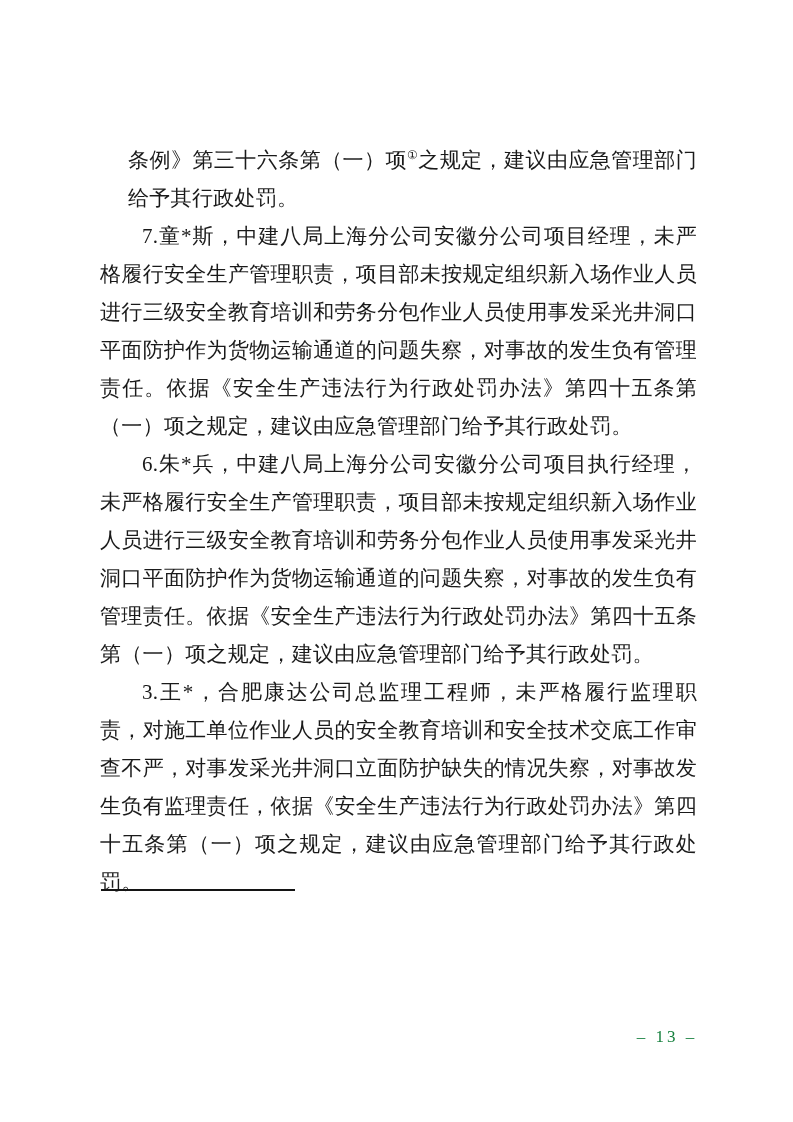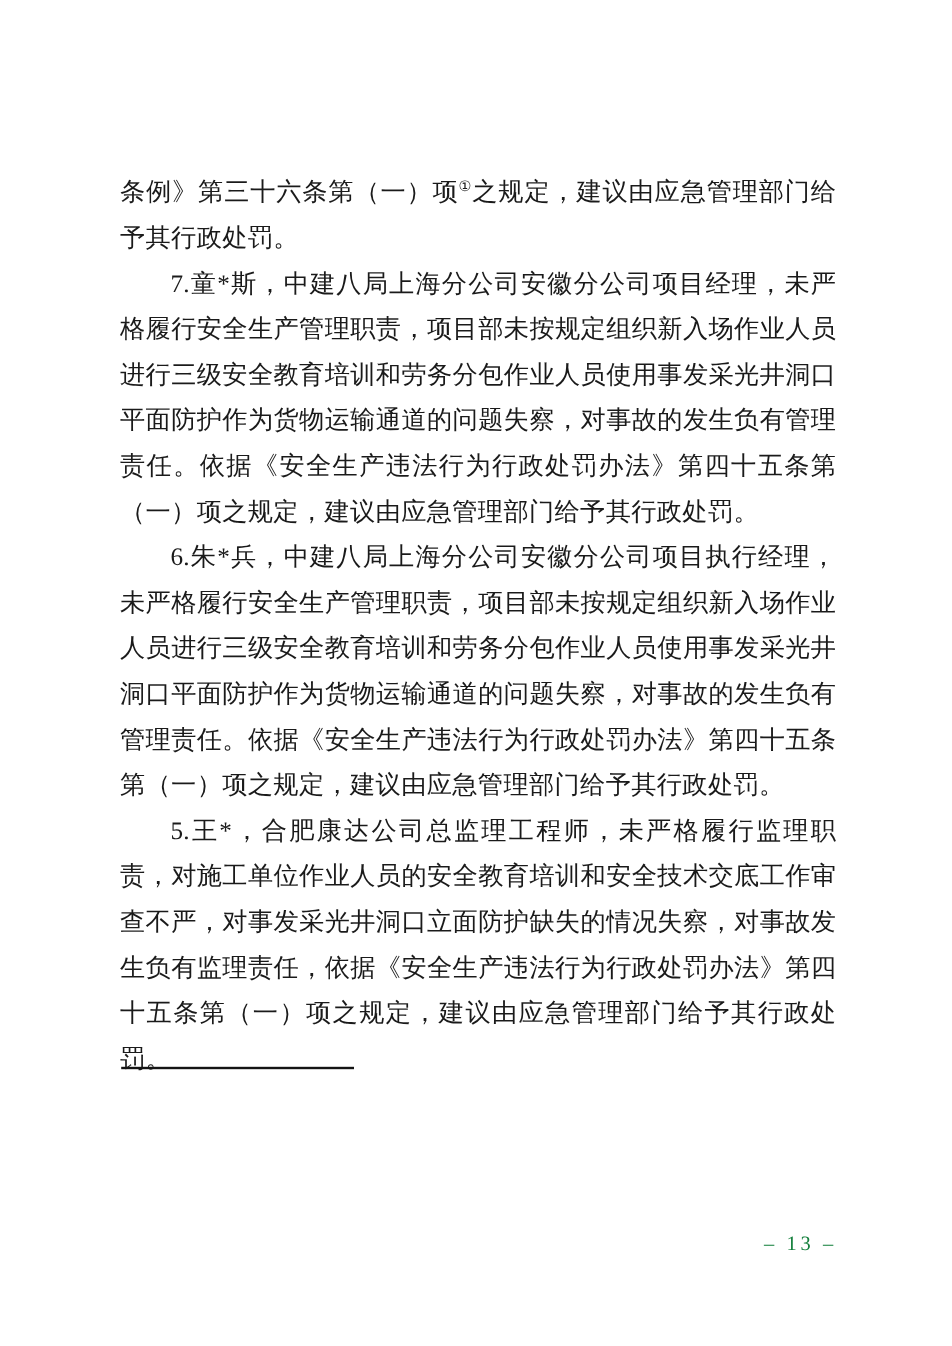--- a/index.html
+++ b/index.html
@@ -27,20 +27,21 @@
     text-justify: inter-character;
     letter-spacing: 0.3px;
   }
   .para {
     margin: 0;
     padding: 0;
     text-indent: 2em;
   }
   .para.no-indent {
     text-indent: 0;
+    margin-left: 28px;
   }
   .fn-ref {
     font-size: 12px;
     line-height: 0;
     vertical-align: super;
   }
   .fn-rule {
     position: absolute;
     left: 101px;
     top: 889px;
@@ -76,21 +77,21 @@
 
 <div class="page">
 
   <div class="body-text">
     <p class="para no-indent"><span>条例》第三十六条第（一）项</span><sup class="fn-ref">①</sup><span>之规定，建议由应急管理部门给予其行政处罚。</span></p>
 
     <p class="para">7.童*斯，中建八局上海分公司安徽分公司项目经理，未严格履行安全生产管理职责，项目部未按规定组织新入场作业人员进行三级安全教育培训和劳务分包作业人员使用事发采光井洞口平面防护作为货物运输通道的问题失察，对事故的发生负有管理责任。依据《安全生产违法行为行政处罚办法》第四十五条第（一）项之规定，建议由应急管理部门给予其行政处罚。</p>
 
     <p class="para">6.朱*兵，中建八局上海分公司安徽分公司项目执行经理，未严格履行安全生产管理职责，项目部未按规定组织新入场作业人员进行三级安全教育培训和劳务分包作业人员使用事发采光井洞口平面防护作为货物运输通道的问题失察，对事故的发生负有管理责任。依据《安全生产违法行为行政处罚办法》第四十五条第（一）项之规定，建议由应急管理部门给予其行政处罚。</p>
 
-    <p class="para">5.王*，合肥康达公司总监理工程师，未严格履行监理职责，对施工单位作业人员的安全教育培训和安全技术交底工作审查不严，对事发采光井洞口立面防护缺失的情况失察，对事故发生负有监理责任，依据《安全生产违法行为行政处罚办法》第四十五条第（一）项之规定，建议由应急管理部门给予其行政处罚。</p>
+    <p class="para">3.王*，合肥康达公司总监理工程师，未严格履行监理职责，对施工单位作业人员的安全教育培训和安全技术交底工作审查不严，对事发采光井洞口立面防护缺失的情况失察，对事故发生负有监理责任，依据《安全生产违法行为行政处罚办法》第四十五条第（一）项之规定，建议由应急管理部门给予其行政处罚。</p>
   </div>
 
   <div class="fn-rule"></div>
 
 
   <div class="page-number">– 13 –</div>
 
 </div>
 
 </body></html>

